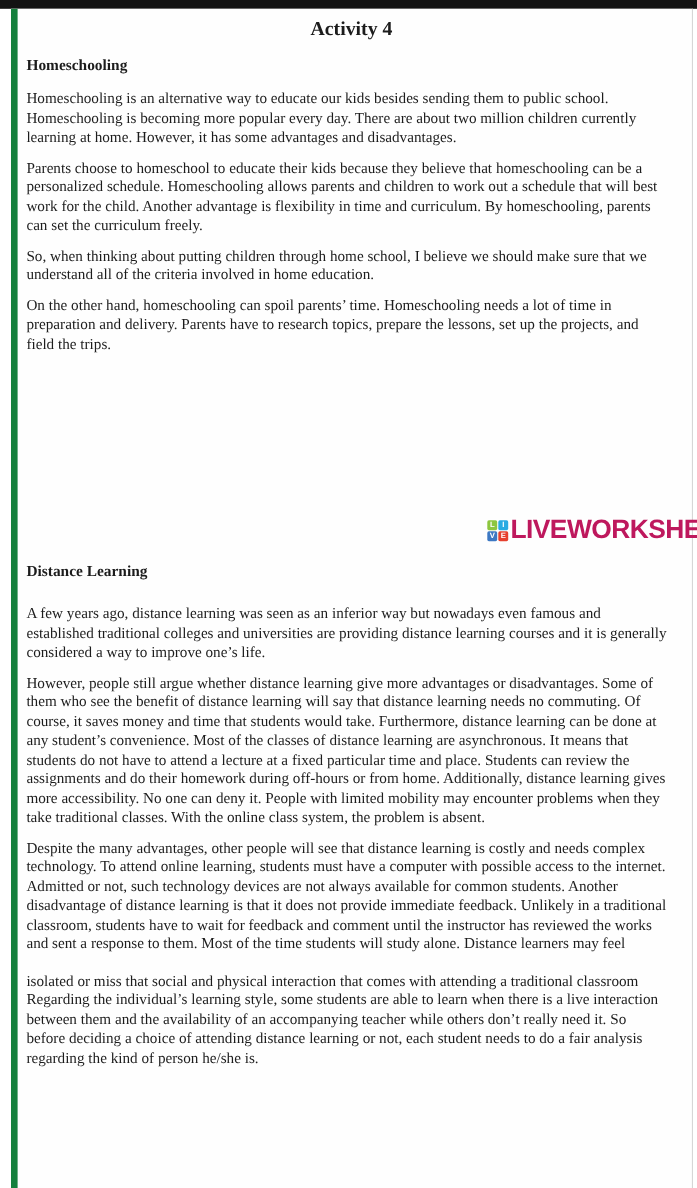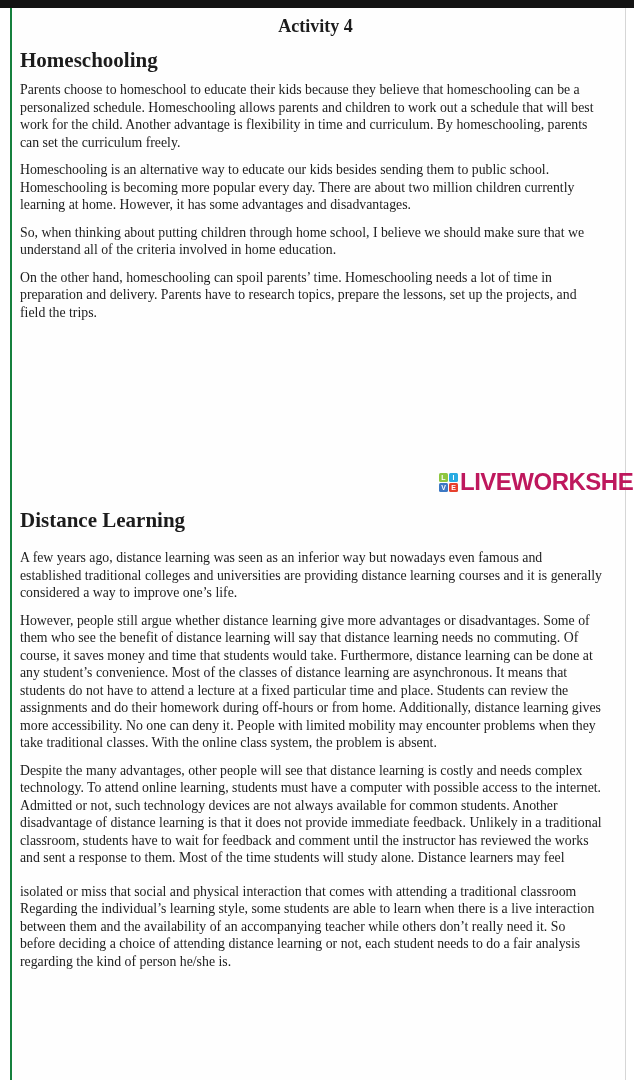--- a/index.html
+++ b/index.html
@@ -18,21 +18,21 @@
     width: 634px; height: 8px;
     background: #131313;
   }
   .page {
     position: absolute;
     top: 8px;
     left: 10px;
     width: 605px;
     height: 1072px;
     background: #fefefe;
-    border-left: 2px solid #15803d;
+    border-left: 6px solid #15803d;
     border-right: 1px solid #d6d6d6;
     padding: 0 0 0 8px;
     box-sizing: content-box;
   }
   .doc-title {
     margin: 7px 14px 0 0;
     text-align: center;
     font-size: 18px;
     font-weight: bold;
     line-height: 22px;
@@ -41,21 +41,21 @@
     margin: 15px 0 0 0;
     font-size: 15.5px;
     line-height: 19px;
   }
   .ordinal sup {
     font-size: 9.5px;
     line-height: 0;
   }
   .sec-heading {
     margin: 13px 0 0 0;
-    font-size: 21px;
+    font-size: 14px;
     font-weight: bold;
     line-height: 21px;
   }
   .para {
     margin: 10px 0 0 0;
     width: 583px;
     font-size: 13.8px;
     line-height: 17.5px;
     text-align: left;
   }
@@ -101,22 +101,22 @@
 
 <div class="topbar"></div>
 
 <div class="page">
 
   <div class="doc-title">Activity 4</div>
 
 
   <div class="sec-heading">Homeschooling</div>
 
+  <p class="para">Homeschooling is an alternative way to educate our kids besides sending them to public school. Homeschooling is becoming more popular every day. There are about two million children currently learning at home. However, it has some advantages and disadvantages.</p>
   <p class="para">Parents choose to homeschool to educate their kids because they believe that homeschooling can be a personalized schedule. Homeschooling allows parents and children to work out a schedule that will best work for the child. Another advantage is flexibility in time and curriculum. By homeschooling, parents can set the curriculum freely.</p>
-  <p class="para">Homeschooling is an alternative way to educate our kids besides sending them to public school. Homeschooling is becoming more popular every day. There are about two million children currently learning at home. However, it has some advantages and disadvantages.</p>
   <p class="para">So, when thinking about putting children through home school, I believe we should make sure that we understand all of the criteria involved in home education.</p>
   <p class="para">On the other hand, homeschooling can spoil parents’ time. Homeschooling needs a lot of time in preparation and delivery. Parents have to research topics, prepare the lessons, set up the projects, and field the trips.</p>
 
   <div class="logo-row">
     <span class="logo-tiles">
       <span class="logo-tile" style="background: rgb(141, 198, 63);">L</span>
       <span class="logo-tile" style="background: rgb(41, 171, 226);">I</span>
       <span class="logo-tile" style="background: rgb(60, 120, 195);">V</span>
       <span class="logo-tile" style="background: rgb(230, 64, 46);">E</span>
     </span>

